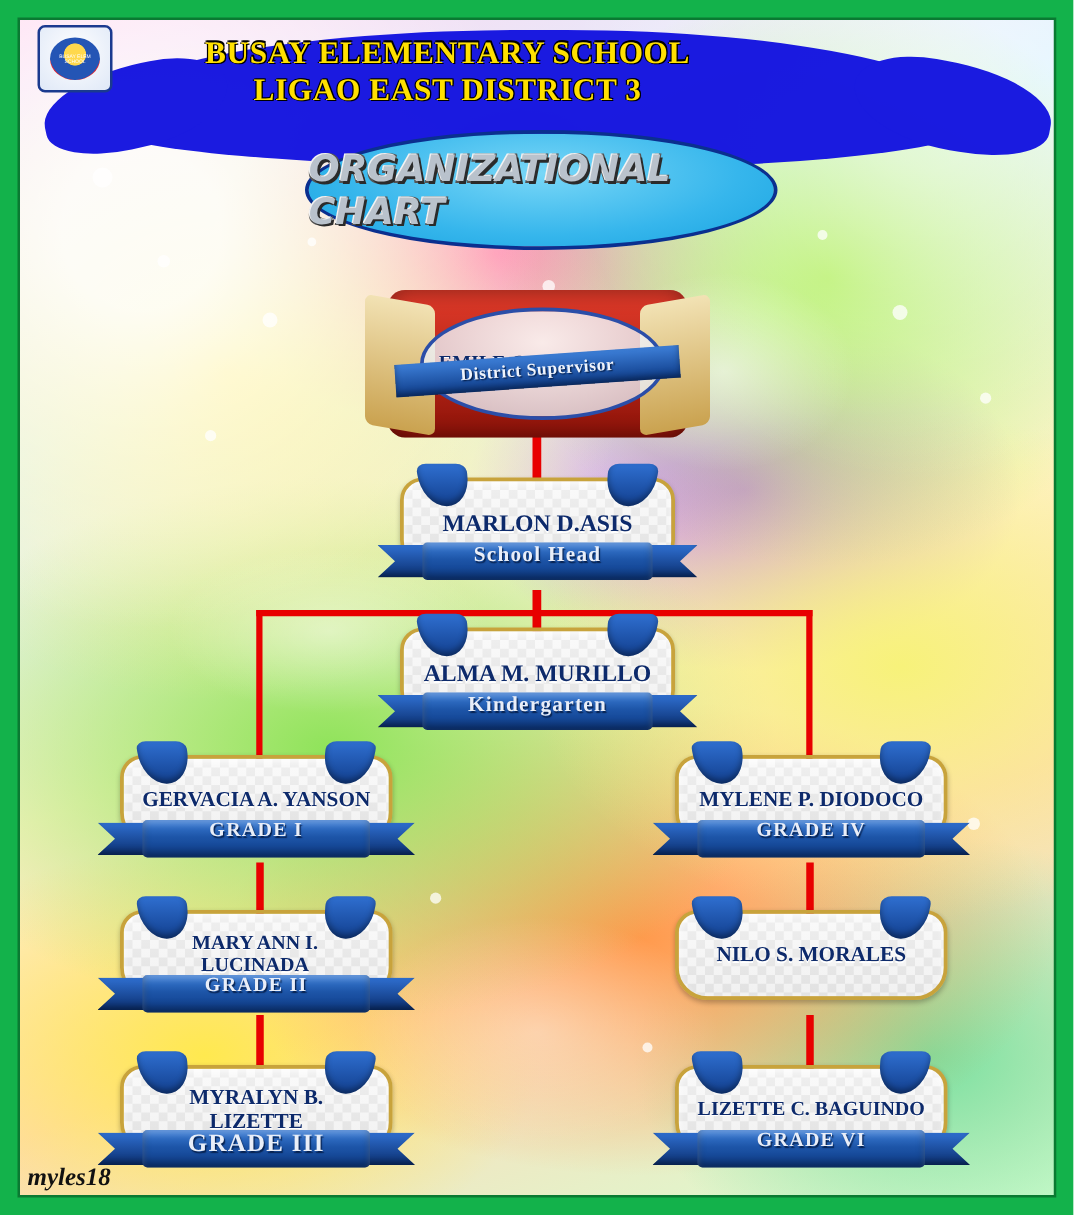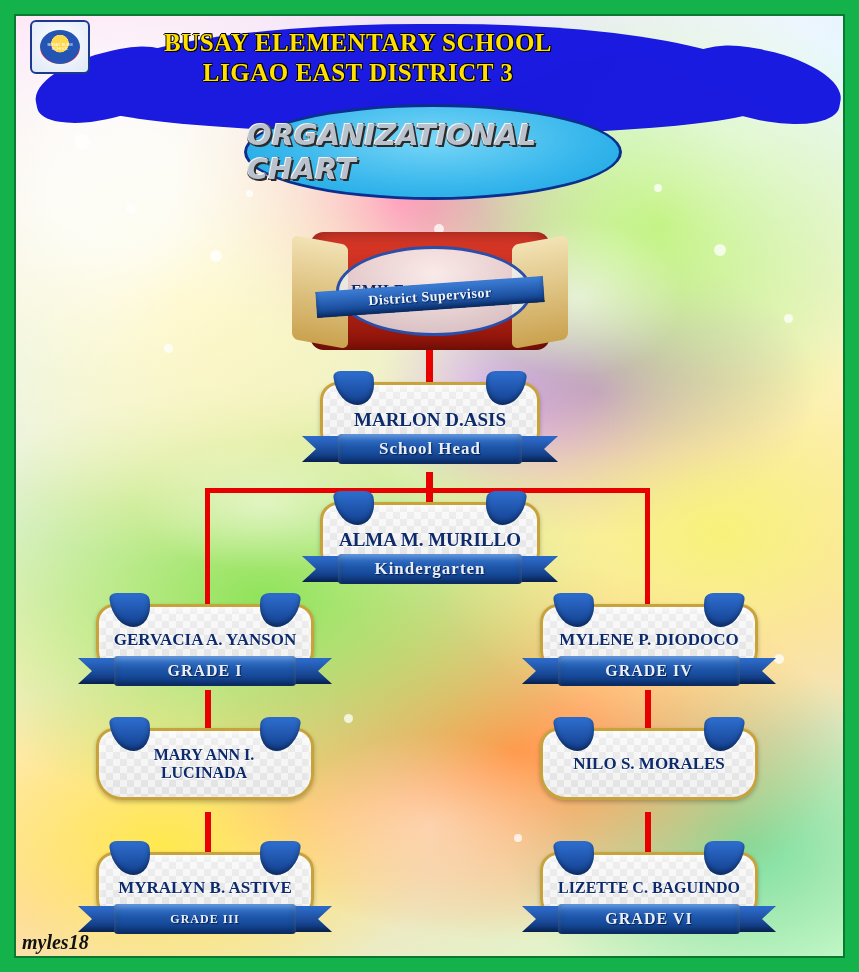--- a/index.html
+++ b/index.html
@@ -132,21 +132,21 @@
     position:relative;z-index:2;
     font-family:"Liberation Serif", serif;
     font-weight:bold;color:#0d2a6b;text-align:center;
     text-shadow:0 1px 0 #fff;
     padding:0 14px;
     line-height:1.1;
   }
   .ribbon{
     position:absolute;left:-12px;right:-12px;
     height:30px;
-    display:flex;align-items:center;justify-content:center;
+    display:flex;align-items:flex-start;justify-content:center;
     z-index:6;
   }
   .ribbon .band{
     position:absolute;left:30px;right:30px;top:0;height:30px;
     background:linear-gradient(180deg,#3d7fd8 0%,#1d55a8 45%,#0e3madeb 46%,#0d3a86 100%);
     background:linear-gradient(180deg,#3d7fd8 0%,#1d55a8 45%,#0d3a86 100%);
     border-radius:4px;
     box-shadow:inset 0 -4px 7px rgba(0,0,0,.35), inset 0 3px 5px rgba(255,255,255,.25);
   }
   .ribbon .tail{
@@ -325,37 +325,43 @@
         <div class="tail r"></div>
         <div class="band"></div>
       <div class="rtext" style="font-size:16px;">GRADE  IV</div>
     </div>
   </div>
 
   <div class="node" style="left:96px;top:728px;width:218px;height:88px;">
     <div class="plaque" style="height:66px;">
       <div class="name" style="font-size:16px;padding-left:12px;">MARY ANN I. LUCINADA</div>
     </div>
+    <div class="ribbon" style="top:52px;">
+      <div class="tail l"></div>
+        <div class="tail r"></div>
+        <div class="band"></div>
+      <div class="rtext" style="font-size:16px;">GRADE  II</div>
+    </div>
   </div>
 
   <div class="node" style="left:540px;top:728px;width:218px;height:88px;">
     <div class="plaque" style="height:66px;">
       <div class="name" style="font-size:17px;">NILO S. MORALES</div>
     </div>
   </div>
 
   <div class="node" style="left:96px;top:852px;width:218px;height:88px;">
     <div class="plaque" style="height:66px;">
-      <div class="name" style="font-size:17px;">MYRALYN B. ASTIVE</div>
-    </div>
-    <div class="ribbon" style="top:52px;">
-      <div class="tail l"></div>
-        <div class="tail r"></div>
-        <div class="band"></div>
-      <div class="rtext" style="font-size:12px;">GRADE  III</div>
+      <div class="name" style="font-size:17px;">MYRALYN B. LIZETTE</div>
+    </div>
+    <div class="ribbon" style="top:52px;">
+      <div class="tail l"></div>
+        <div class="tail r"></div>
+        <div class="band"></div>
+      <div class="rtext" style="font-size:20px;">GRADE  III</div>
     </div>
   </div>
 
   <div class="node" style="left:540px;top:852px;width:218px;height:88px;">
     <div class="plaque" style="height:66px;">
       <div class="name" style="font-size:16px;">LIZETTE C. BAGUINDO</div>
     </div>
     <div class="ribbon" style="top:52px;">
       <div class="tail l"></div>
         <div class="tail r"></div>

